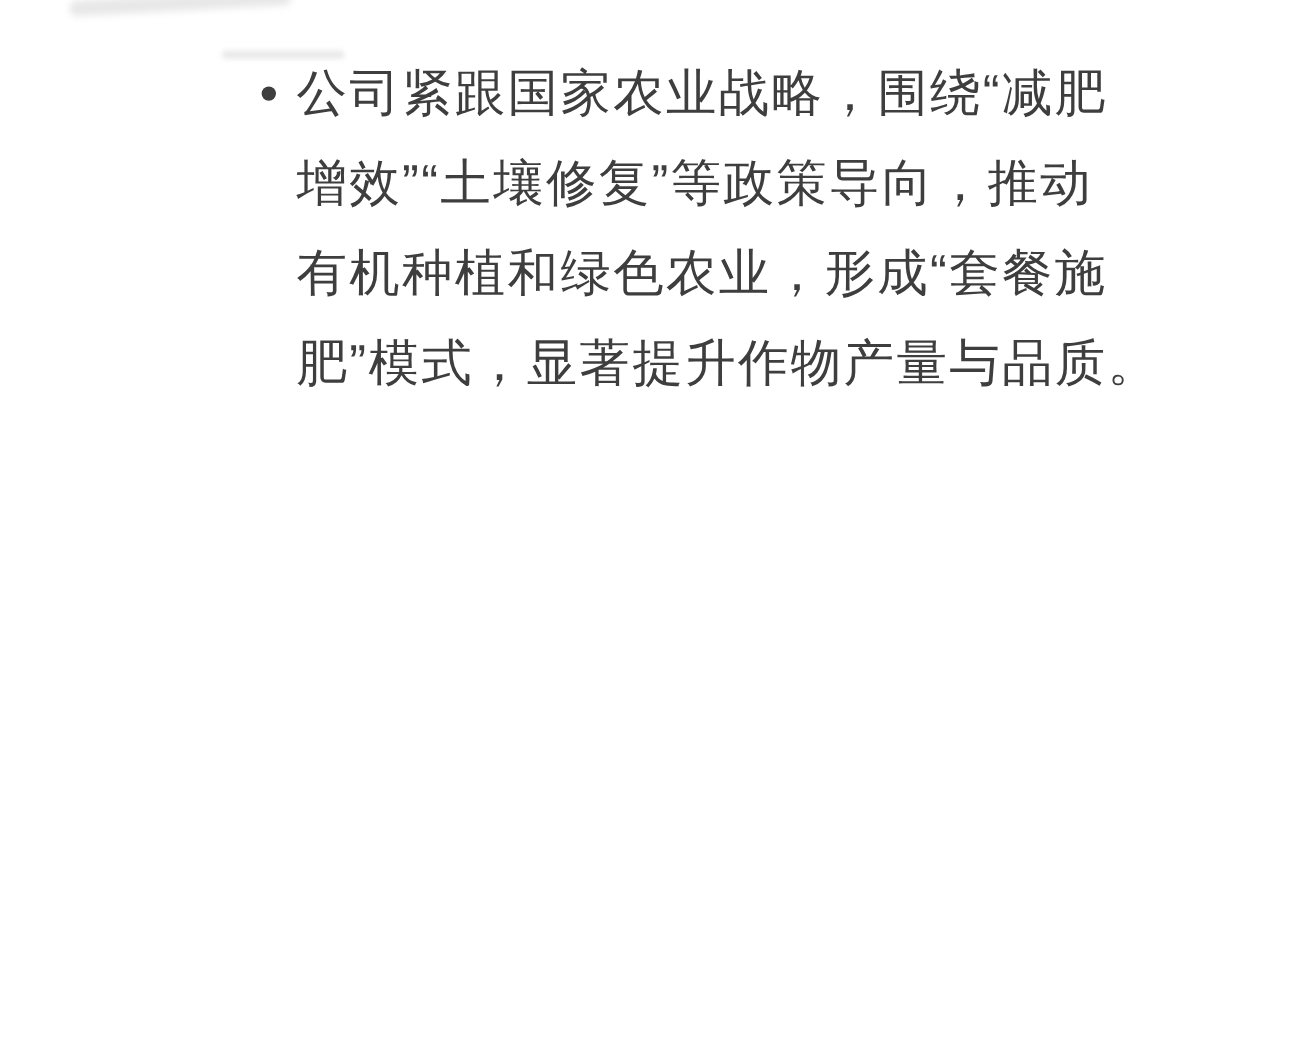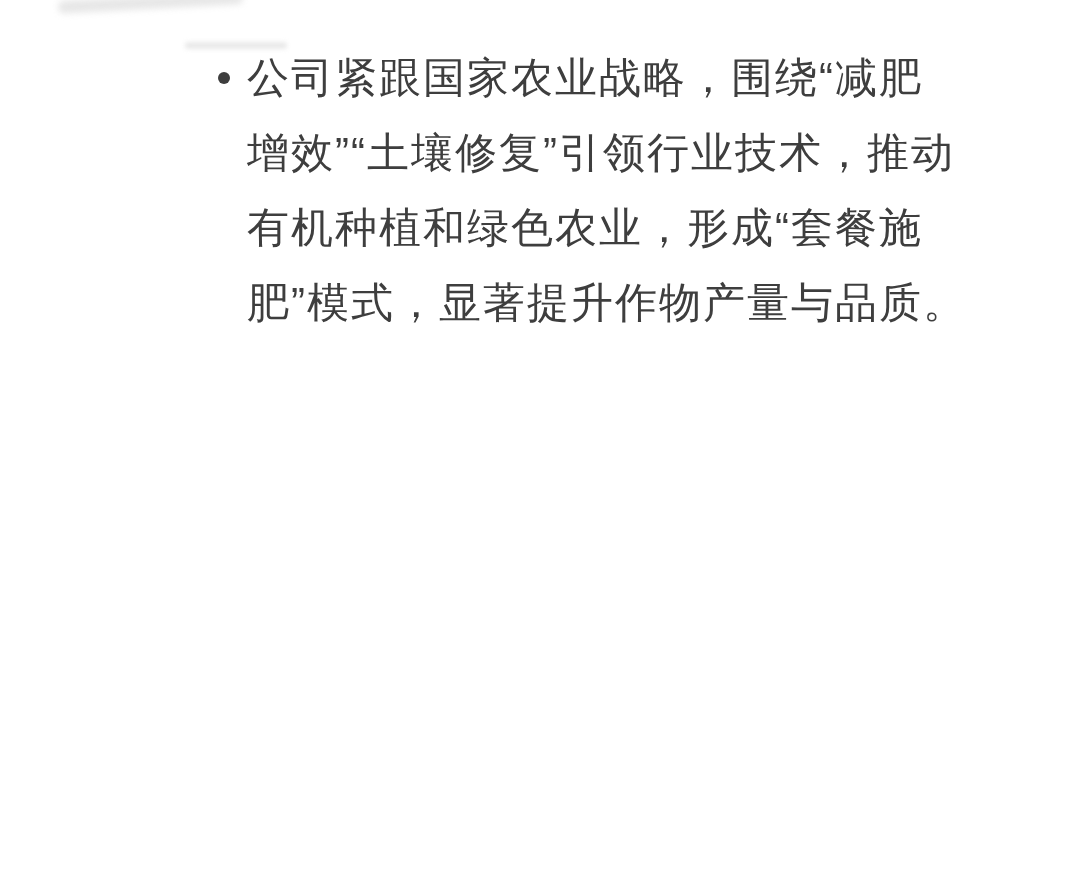--- a/index.html
+++ b/index.html
@@ -97,21 +97,21 @@
   <div class="smudge-b"></div>
 
   <div class="content">
 
 
     <ul class="bullet-list">
 
       <li class="bullet-item">
         <span class="dot"></span>
         <span class="bullet-text">公司紧跟国家农业战略，围绕“减肥
-增效”“土壤修复”引领行业技术，推动
+增效”“土壤修复”等政策导向，推动
 有机种植和绿色农业，形成“套餐施
 肥”模式，显著提升作物产量与品质。</span>
       </li>
 
 
     </ul>
   </div>
 </div>
 
 </body></html>

